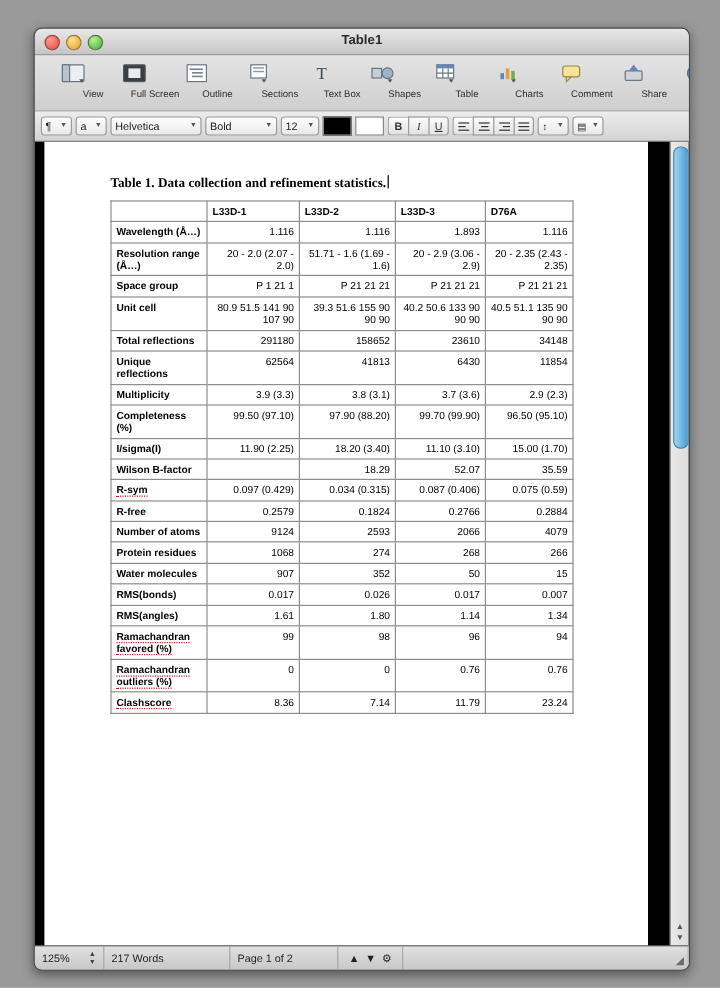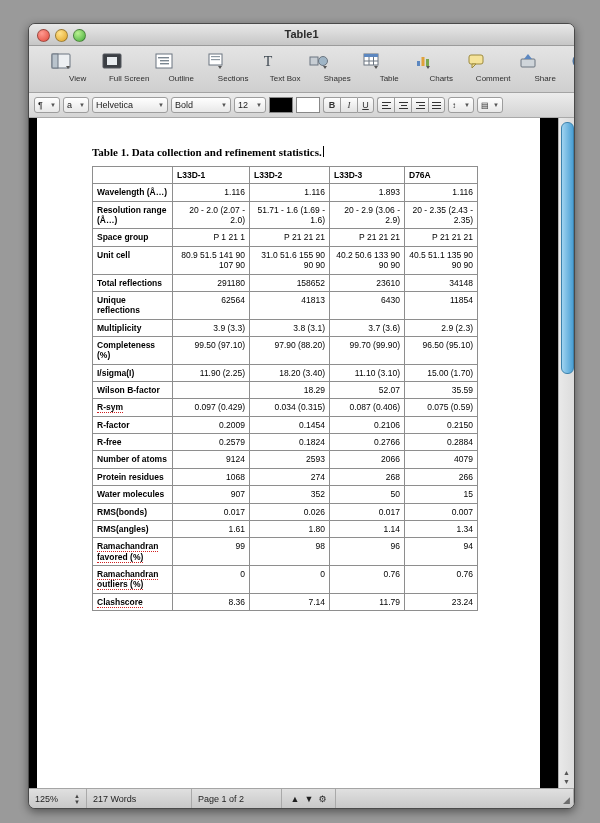--- a/index.html
+++ b/index.html
@@ -571,21 +571,21 @@
               <tr>
                 <td class="lbl">Space group</td>
                 <td class="val">P 1 21 1</td>
                 <td class="val">P 21 21 21</td>
                 <td class="val">P 21 21 21</td>
                 <td class="val">P 21 21 21</td>
               </tr>
               <tr>
                 <td class="lbl">Unit cell</td>
                 <td class="val">80.9 51.5 141 90 107 90</td>
-                <td class="val">31.0 51.6 155 90 90 90</td>
+                <td class="val">39.3 51.6 155 90 90 90</td>
                 <td class="val">40.2 50.6 133 90 90 90</td>
                 <td class="val">40.5 51.1 135 90 90 90</td>
               </tr>
               <tr>
                 <td class="lbl">Total reflections</td>
                 <td class="val">291180</td>
                 <td class="val">158652</td>
                 <td class="val">23610</td>
                 <td class="val">34148</td>
               </tr>
@@ -623,27 +623,20 @@
                 <td class="val">18.29</td>
                 <td class="val">52.07</td>
                 <td class="val">35.59</td>
               </tr>
               <tr>
                 <td class="lbl"><span class="spell">R-sym</span></td>
                 <td class="val">0.097 (0.429)</td>
                 <td class="val">0.034 (0.315)</td>
                 <td class="val">0.087 (0.406)</td>
                 <td class="val">0.075 (0.59)</td>
-              </tr>
-              <tr>
-                <td class="lbl">R-factor</td>
-                <td class="val">0.2009</td>
-                <td class="val">0.1454</td>
-                <td class="val">0.2106</td>
-                <td class="val">0.2150</td>
               </tr>
               <tr>
                 <td class="lbl">R-free</td>
                 <td class="val">0.2579</td>
                 <td class="val">0.1824</td>
                 <td class="val">0.2766</td>
                 <td class="val">0.2884</td>
               </tr>
               <tr>
                 <td class="lbl">Number of atoms</td>

